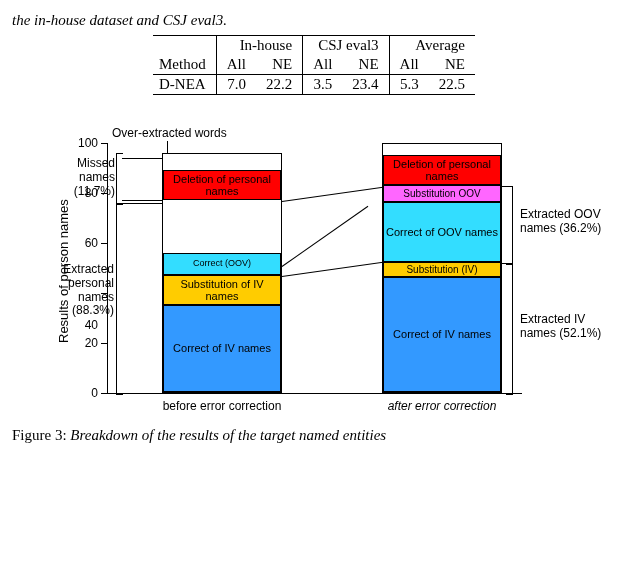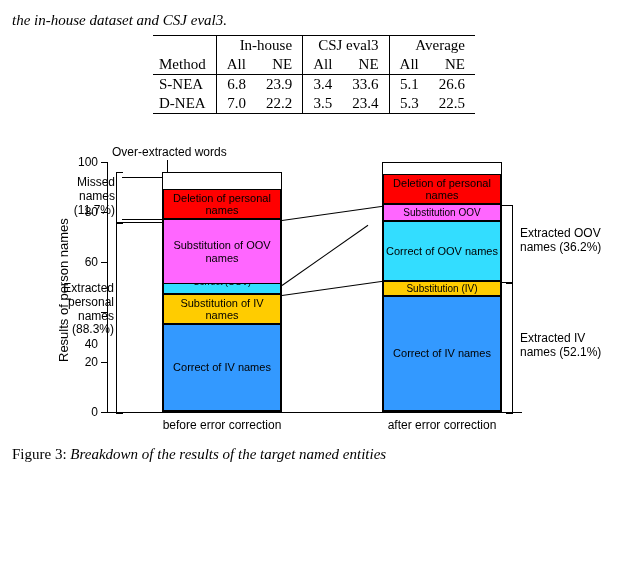--- a/index.html
+++ b/index.html
@@ -97,29 +97,20 @@
   </tr>
   <tr class="rule-bot">
     <th class="method-col">Method</th>
     <th class="vsep-l">All</th>
     <th>NE</th>
     <th class="vsep-l">All</th>
     <th>NE</th>
     <th class="vsep-l">All</th>
     <th>NE</th>
   </tr>
-  <tr>
-    <td class="method-col">S-NEA</td>
-    <td class="vsep-l bold">6.8</td>
-    <td>23.9</td>
-    <td class="vsep-l bold">3.4</td>
-    <td>33.6</td>
-    <td class="vsep-l bold">5.1</td>
-    <td>26.6</td>
-  </tr>
   <tr class="rule-bot">
     <td class="method-col">D-NEA</td>
     <td class="vsep-l">7.0</td>
     <td class="bold">22.2</td>
     <td class="vsep-l">3.5</td>
     <td class="bold">23.4</td>
     <td class="vsep-l">5.3</td>
     <td class="bold">22.5</td>
   </tr>
 </tbody>
@@ -143,34 +134,33 @@
   <div class="ytick" style="left:89px; top:30px;"></div>
   <div class="ylabel" style="left:58px; top:23px;">100</div>
 
   <div class="axis-title" style="left:44px; top:230px;">Results of person names</div>
 
   <div class="bar" style="left:150px; top:40px; height:240px; border:1px solid #000; box-sizing:border-box; background:#fff;">
 
     <div class="seg seg-blue" style="bottom:0; height:87px;">Correct of IV names</div>
     <div class="seg seg-orange" style="bottom:87px; height:30px;">Substitution of IV names</div>
     <div class="seg seg-cyan" style="bottom:117px; height:22px; font-size:9px;">Correct (OOV)</div>
-    <div class="seg seg-pink" style="bottom:127px; height:65px;">Substitution of OOV names</div>
     <div class="seg seg-red" style="bottom:192px; height:30px;">Deletion of personal names</div>
   </div>
 
   <div class="bar" style="left:370px; top:30px; height:250px; border:1px solid #000; box-sizing:border-box; background:#fff;">
     <div class="seg seg-blue" style="bottom:0; height:115px;">Correct of IV names</div>
     <div class="seg seg-orange" style="bottom:115px; height:15px; font-size:10px;">Substitution (IV)</div>
     <div class="seg seg-cyan" style="bottom:130px; height:60px;">Correct of OOV names</div>
     <div class="seg seg-pink" style="bottom:190px; height:17px; font-size:10px;">Substitution OOV</div>
     <div class="seg seg-red" style="bottom:207px; height:30px;">Deletion of personal names</div>
   </div>
 
   <div class="xlabel" style="left:130px; top:286px;">before error correction</div>
-  <div class="xlabel" style="left:350px; top:286px;">after error correction</div>
+  <div class="xlabel" style="left:350px; top:286px;font-style:italic;">after error correction</div>
 
   <div class="annot" style="left:100px; top:14px;">Over-extracted words</div>
   <div class="conn" style="left:155px; top:28px; width:1px; height:12px; background:#000;"></div>
 
   <div class="annot" style="left:48px; top:44px; width:55px; text-align:right;">Missed names (11.7%)</div>
   <div class="brack" style="left:104px; top:40px; width:6px; height:50px;"></div>
   <div class="conn" style="left:110px; top:45px; width:40px;"></div>
   <div class="conn" style="left:110px; top:87px; width:40px;"></div>
 
   <div class="annot" style="left:40px; top:150px; width:62px; text-align:right;">Extracted personal names (88.3%)</div>

